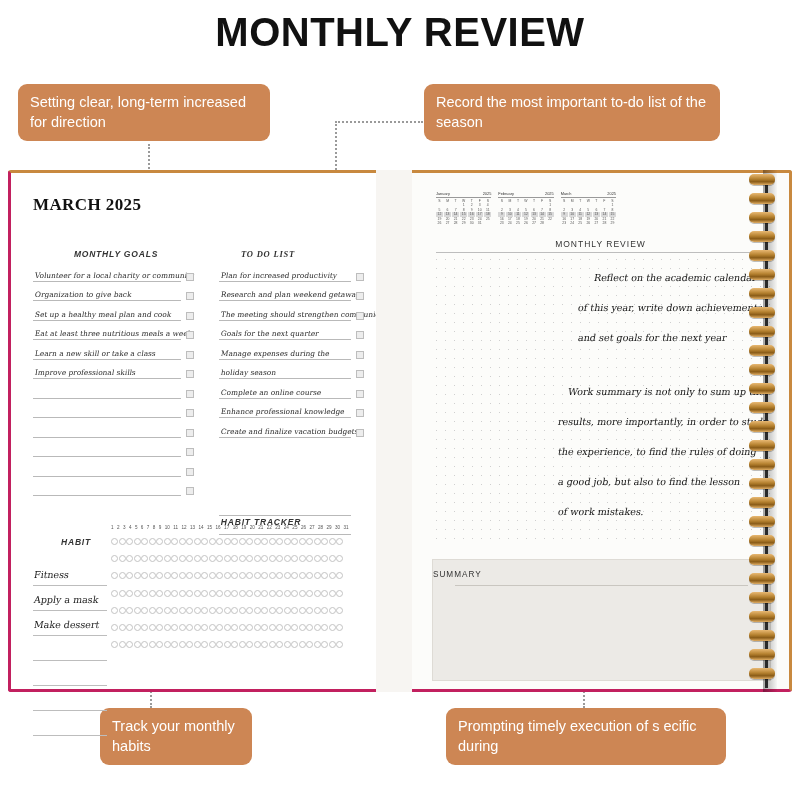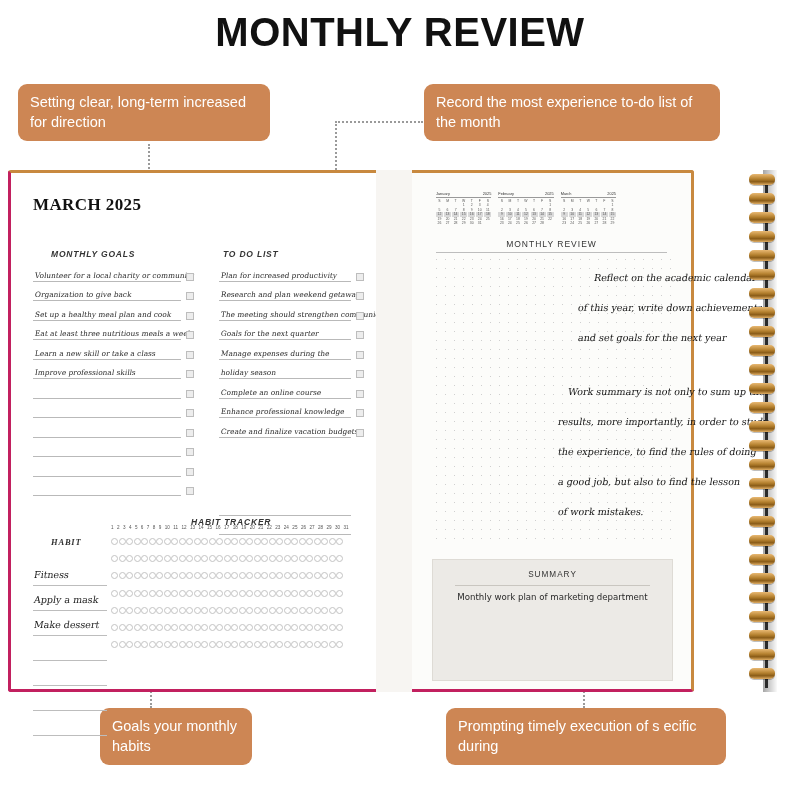--- a/index.html
+++ b/index.html
@@ -28,21 +28,21 @@
   .callout-bl { left:100px; top:708px; width:152px; }
   .callout-br { left:446px; top:708px; width:280px; }
 
   
   .leader { position:absolute; border-left:2px dotted #9a9a9a; }
   .leader-h { position:absolute; border-top:2px dotted #9a9a9a; }
   .dot { position:absolute; width:5px; height:5px; border-radius:50%; background:#3a3a3a; }
 
   
   .notebook {
-    position:absolute; left:8px; top:170px; width:686px; height:522px;
+    position:absolute; left:8px; top:170px; width:784px; height:522px;
   }
   .nb-border {
     position:absolute; inset:0;
     border:3px solid #c8893f;
     border-bottom-color:#c2205f;
     border-left-color:#c2205f;
     border-radius:3px;
   }
   .page {
     position:absolute; top:3px; bottom:3px; background:#fff;
@@ -71,26 +71,26 @@
   }
 
   
   .month-title {
     position:absolute; left:22px; top:22px;
     font-family:"Liberation Serif", serif; font-weight:bold;
     font-size:17px; letter-spacing:0.4px; color:#111;
   }
   .col-head {
     position:absolute; font-size:8.5px; font-style:italic; font-weight:bold;
-    letter-spacing:0.8px; color:#333; text-align:left;
+    letter-spacing:0.8px; color:#333; text-align:center;
   }
   .goals-head { left:40px; top:76px; width:130px; }
-  .todo-head  { left:212px; top:76px; width:130px; }
+  .todo-head  { left:192px; top:76px; width:130px;font-family:Liberation Serif, serif; }
   .habit-tracker-head { left:180px; top:344px; width:140px; }
-  .habit-head { left:40px; top:364px; width:50px; font-style:italic;font-family:Liberation Serif, serif; }
+  .habit-head { left:40px; top:364px; width:50px; font-style:italic; }
 
   .line-block { position:absolute; }
   .line-row {
     position:relative; height:19.5px;
   }
   .line-row .rule {
     position:absolute; left:0; right:0; bottom:3px;
     border-bottom:1px solid #b9b9b9;
   }
   .line-row .txt {
@@ -162,38 +162,38 @@
   .hw {
     position:absolute;
     font-family:"DejaVu Serif", serif; font-size:9.6px; color:#151515;
     transform:skewX(-10deg); white-space:nowrap; line-height:1;
   }
   .summary-box {
     position:absolute; left:24px; right:18px; top:386px; height:122px;
     background:#eceae6; border:1px solid #dedbd5;
   }
   .summary-title {
-    margin-top:10px; text-align:center; font-size:8.2px; letter-spacing:1px; color:#333;
+    margin-top:10px; text-align:left; font-size:8.2px; letter-spacing:1px; color:#333;
   }
   .summary-rule {
     margin:6px 22px 0 22px; border-bottom:1px solid #c9c6c0;
   }
   .summary-text {
     margin-top:6px; text-align:center; font-size:8.6px; color:#2a2a2a;
     font-family:"DejaVu Sans", sans-serif;
   }
 </style>
 </head>
 <body>
 
 <div class="page-title">MONTHLY REVIEW</div>
 
 <div class="callout callout-tl">Setting clear, long-term increased for direction</div>
-<div class="callout callout-tr">Record the most experience to-do list of the month</div>
-<div class="callout callout-bl">Goals your monthly habits</div>
+<div class="callout callout-tr">Record the most important to-do list of the season</div>
+<div class="callout callout-bl">Track your monthly habits</div>
 <div class="callout callout-br">Prompting timely execution of s ecific during</div>
 
 <div class="leader" style="left:148px; top:144px; height:105px;"></div>
 <div class="dot" style="left:146px; top:247px;"></div>
 
 <div class="leader-h" style="left:335px; top:121px; width:88px;"></div>
 <div class="leader" style="left:335px; top:121px; height:128px;"></div>
 <div class="dot" style="left:333px; top:247px;"></div>
 
 <div class="leader" style="left:150px; top:684px; height:24px;"></div>
@@ -805,21 +805,20 @@
         <div class="hw" style="left: 160px; top: 214px;">Work summary is not only to sum up the</div>
         <div class="hw" style="left: 150px; top: 244px;">results, more importantly, in order to study</div>
         <div class="hw" style="left: 150px; top: 274px;">the experience, to find the rules of doing</div>
         <div class="hw" style="left: 150px; top: 304px;">a good job, but also to find the lesson</div>
         <div class="hw" style="left: 150px; top: 334px;">of work mistakes.</div>
       </div>
 
     <div class="summary-box">
       <div class="summary-title">SUMMARY</div>
       <div class="summary-rule"></div>
-      <div class="summary-text">Monthly work plan of marketing department</div>
     </div>
   </div>
 
   <div class="spiral">
     <div class="spiral-shadow"></div>
     <div class="spiral-rod"></div>
     <div id="coils">
         <div class="coil" style="top: 4px;"></div>
         <div class="coil" style="top: 23px;"></div>
         <div class="coil" style="top: 42px;"></div>

